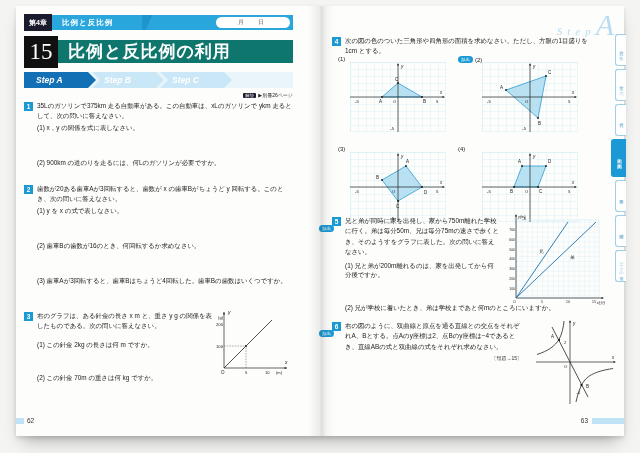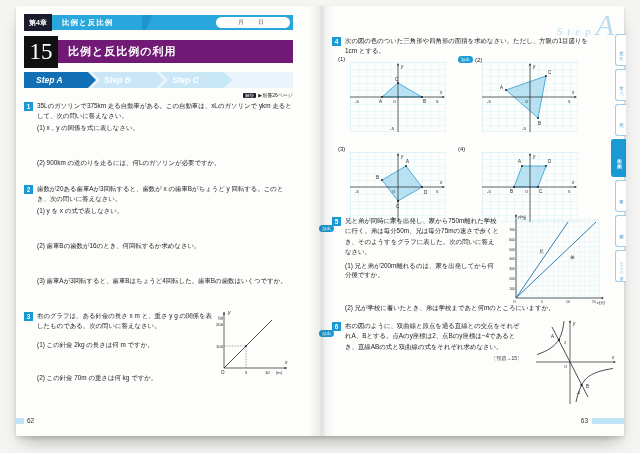--- a/index.html
+++ b/index.html
@@ -19,22 +19,22 @@
         background:linear-gradient(115deg,#1886bf 50%,rgba(0,0,0,0) 50%);opacity:.55;}
   .chap-tab{position:absolute;left:0;top:-1px;height:17px;line-height:17px;background:#1b1b2e;color:#fff;
         font-size:7px;font-weight:bold;padding:0 5px;}
   .chap-title{position:absolute;left:38px;top:0;height:15px;line-height:15px;color:#fff;
         font-size:7.5px;font-weight:bold;letter-spacing:1px;}
   .date-pill{position:absolute;right:3px;top:2px;width:74px;height:11px;line-height:11px;background:#fff;
         border-radius:6px;font-size:6px;color:#555;text-align:center;letter-spacing:4px;}
   .lesson-num{position:absolute;left:8px;top:30px;width:34px;height:32px;background:#111;
         color:#fff;font-family:"Liberation Serif","DejaVu Serif",serif;font-size:23px;
         text-align:center;line-height:32px;}
-  .lesson-banner{position:absolute;left:42px;top:34px;width:235px;height:23px;background:#701a75;
-        color:#fff;font-size:11px;font-weight:bold;line-height:23px;padding-left:10px;box-sizing:border-box;letter-spacing:1px;}
+  .lesson-banner{position:absolute;left:42px;top:34px;width:235px;height:23px;background:#0f766e;
+        color:#fff;font-size:17px;font-weight:bold;line-height:23px;padding-left:10px;box-sizing:border-box;letter-spacing:1px;}
   .step-strip{position:absolute;left:8px;top:66px;width:269px;height:16px;background:#eaf5fb;}
   .step{position:absolute;top:66px;height:16px;line-height:16px;color:#fff;font-size:8.5px;font-weight:bold;
         font-style:italic;font-family:Liberation Sans, sans-serif;padding-left:12px;box-sizing:border-box;}
   .step.s1{left:8px;width:72px;background:#1470b4;clip-path:polygon(0 0,calc(100% - 8px) 0,100% 50%,calc(100% - 8px) 100%,0 100%);}
   .step.s2{left:76px;width:72px;background:#c9e7f6;clip-path:polygon(0 0,calc(100% - 8px) 0,100% 50%,calc(100% - 8px) 100%,0 100%,8px 50%);}
   .step.s3{left:144px;width:72px;background:#c9e7f6;clip-path:polygon(0 0,calc(100% - 8px) 0,100% 50%,calc(100% - 8px) 100%,0 100%,8px 50%);}
   .answer-line{position:absolute;right:26px;top:86px;font-size:5px;color:#222;}
   .answer-badge{display:inline-block;background:#1b1b2e;color:#fff;font-size:4.5px;padding:0 2px;border-radius:1px;margin-right:2px;}
 
   

